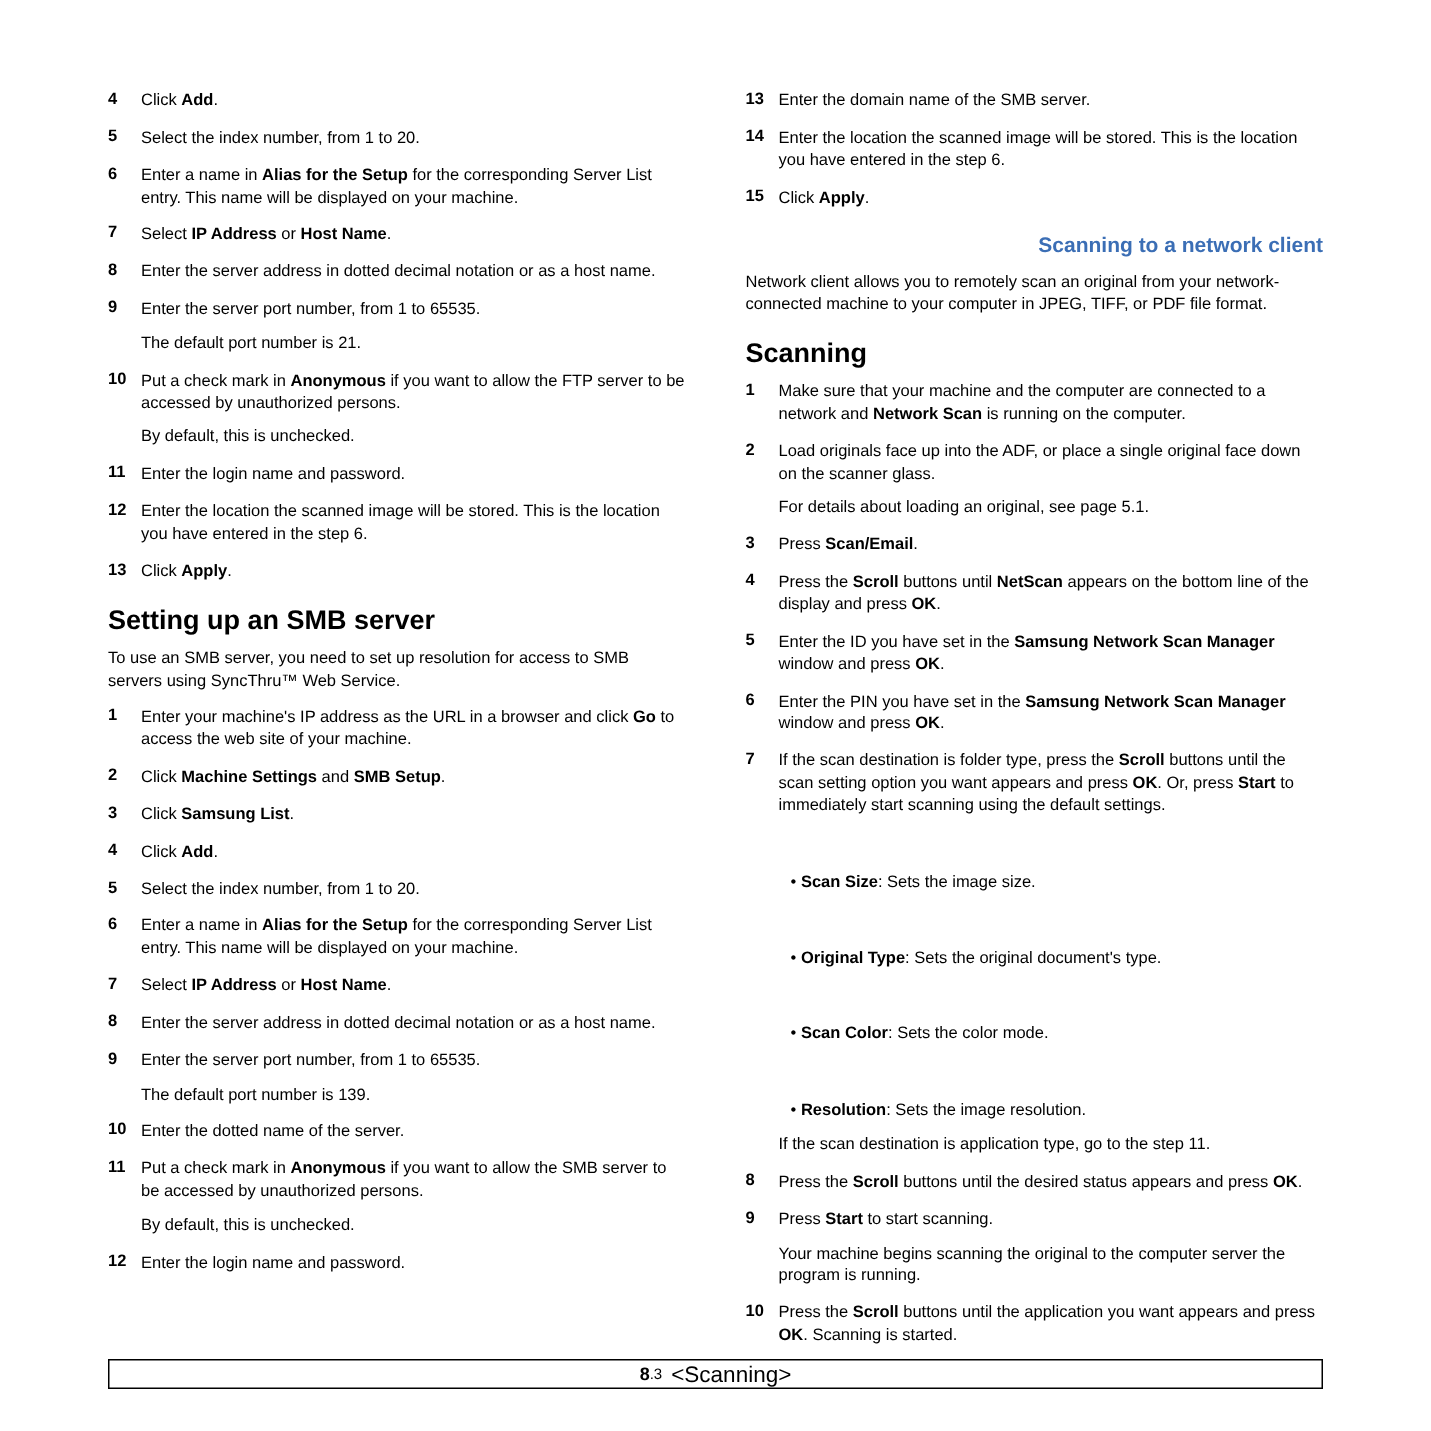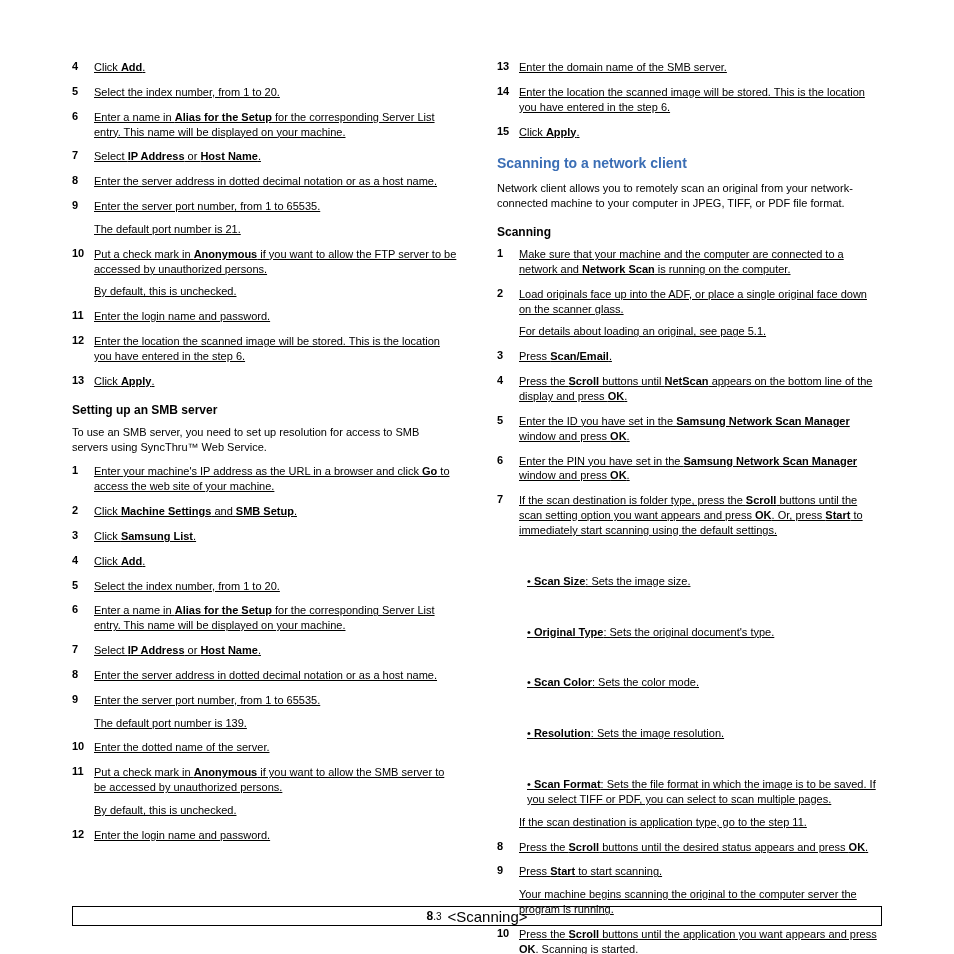--- a/index.html
+++ b/index.html
@@ -30,52 +30,52 @@
   margin-bottom: 10px;
 }
 ol.steps > li .num {
   flex: 0 0 22px;
   font-weight: bold;
   font-size: 11px;
 }
 ol.steps > li .txt {
   flex: 1;
   line-height: 1.35;
-  text-decoration: underline;
 }
 .sub {
   margin-top: 8px;
 }
 .sub-bullets {
   list-style: none;
   padding: 0;
   margin-top: 8px;
 }
 .sub-bullets li {
   margin-bottom: 8px;
   padding-left: 8px;
   margin-top: 36px;
 }
 .sub-bullets li::before {
   content: "• ";
 }
 h3.subhead {
-  font-size: 12px;
+  font-size: 18px;
   font-weight: bold;
   margin: 14px 0 8px 0;
 }
 p.intro {
   line-height: 1.35;
   margin-bottom: 10px;
 }
 h2.section {
   color: #3b6eb5;
   font-size: 14px;
   font-weight: bold;
   margin: 16px 0 10px 0;
+  text-align: right;
 }
 .footer {
   position: absolute;
   bottom: 28px;
   left: 72px;
   right: 72px;
   border: 1px solid #000;
   height: 20px;
   display: flex;
   align-items: center;
@@ -234,21 +234,20 @@
           <div class="num">6</div>
           <div class="txt">Enter the PIN you have set in the <b>Samsung Network Scan Manager</b> window and press <b>OK</b>.</div>
         </li>
         <li>
           <div class="num">7</div>
           <div class="txt">If the scan destination is folder type, press the <b>Scroll</b> buttons until the scan setting option you want appears and press <b>OK</b>. Or, press <b>Start</b> to immediately start scanning using the default settings.<ul class="sub-bullets">
               <li><b>Scan Size</b>: Sets the image size.</li>
               <li><b>Original Type</b>: Sets the original document's type.</li>
               <li><b>Scan Color</b>: Sets the color mode.</li>
               <li><b>Resolution</b>: Sets the image resolution.</li>
-              <li><b>Scan Format</b>: Sets the file format in which the image is to be saved. If you select TIFF or PDF, you can select to scan multiple pages.</li>
             </ul><div class="sub">If the scan destination is application type, go to the step 11.</div></div>
         </li>
         <li>
           <div class="num">8</div>
           <div class="txt">Press the <b>Scroll</b> buttons until the desired status appears and press <b>OK</b>.</div>
         </li>
         <li>
           <div class="num">9</div>
           <div class="txt">Press <b>Start</b> to start scanning.<div class="sub">Your machine begins scanning the original to the computer server the program is running.</div></div>
         </li>

